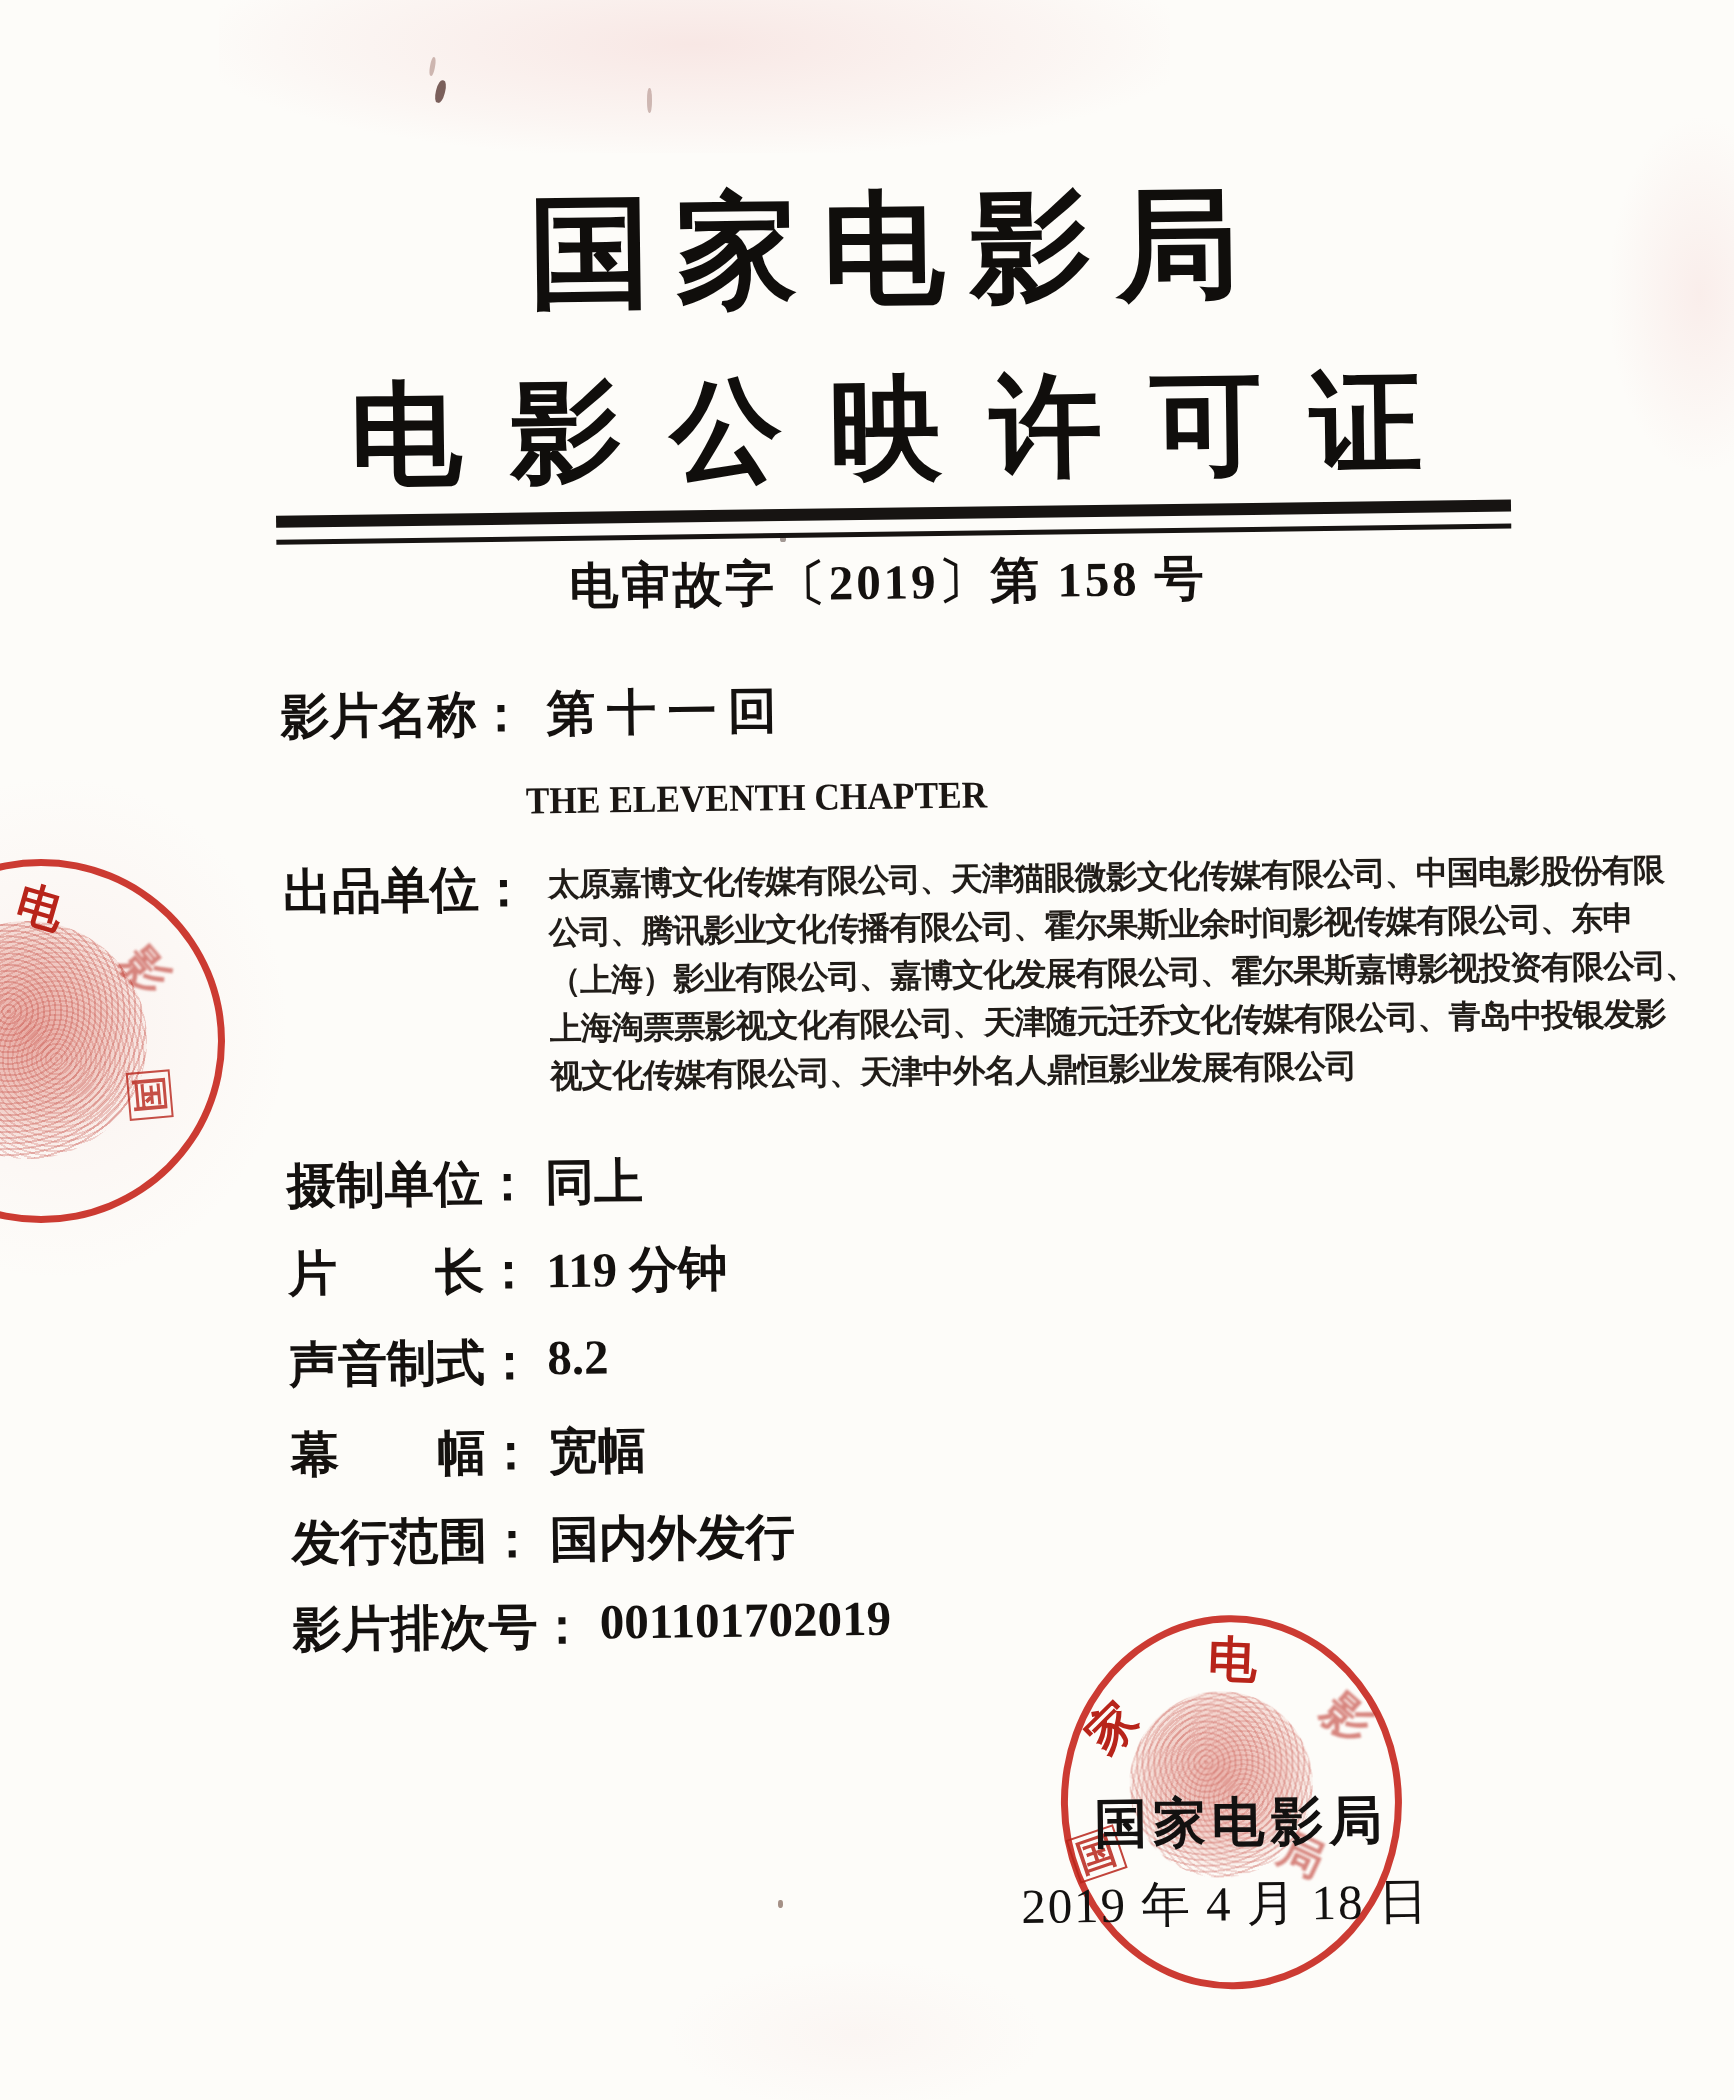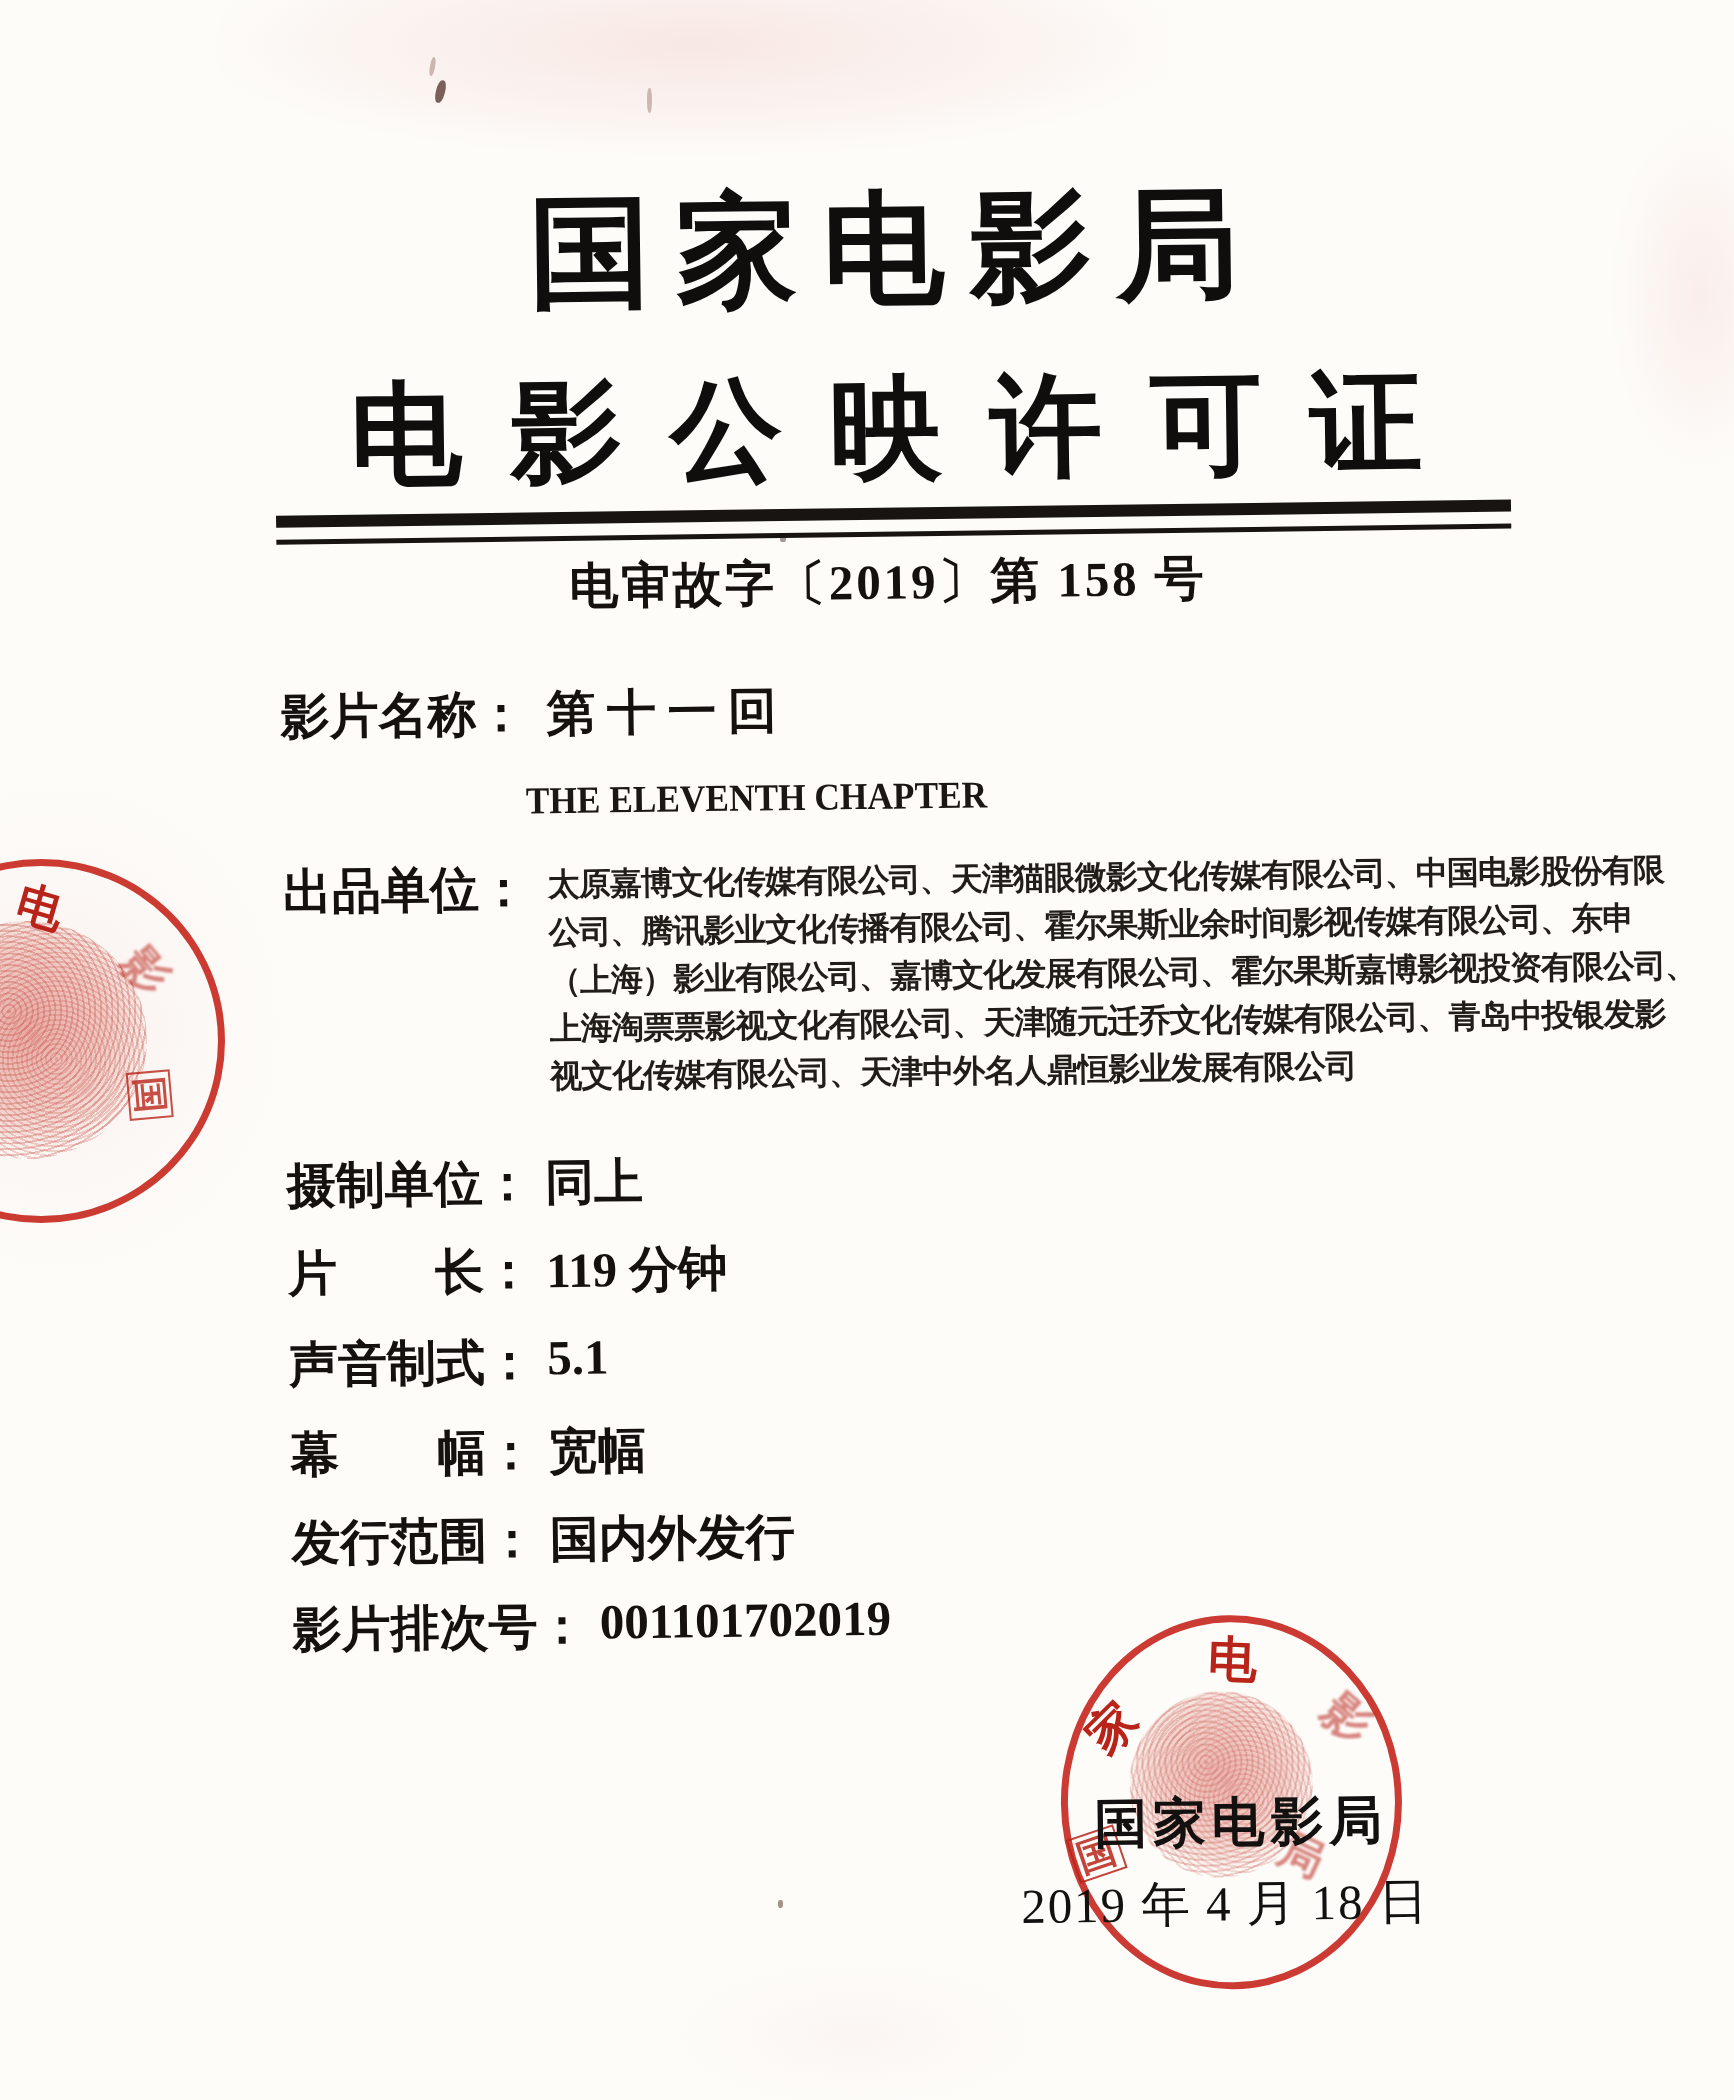--- a/index.html
+++ b/index.html
@@ -165,21 +165,21 @@
     <div class="row field-row f0">
       <span class="label">摄制单位：</span>
       <span class="value">同上</span>
     </div>
     <div class="row field-row f1">
       <span class="label">片　　长：</span>
       <span class="value">119 分钟</span>
     </div>
     <div class="row field-row f2">
       <span class="label">声音制式：</span>
-      <span class="value">5.1</span>
+      <span class="value">8.2</span>
     </div>
     <div class="row field-row f3">
       <span class="label">幕　　幅：</span>
       <span class="value">宽幅</span>
     </div>
     <div class="row field-row f4">
       <span class="label">发行范围：</span>
       <span class="value">国内外发行</span>
     </div>
     <div class="row field-row f5">

